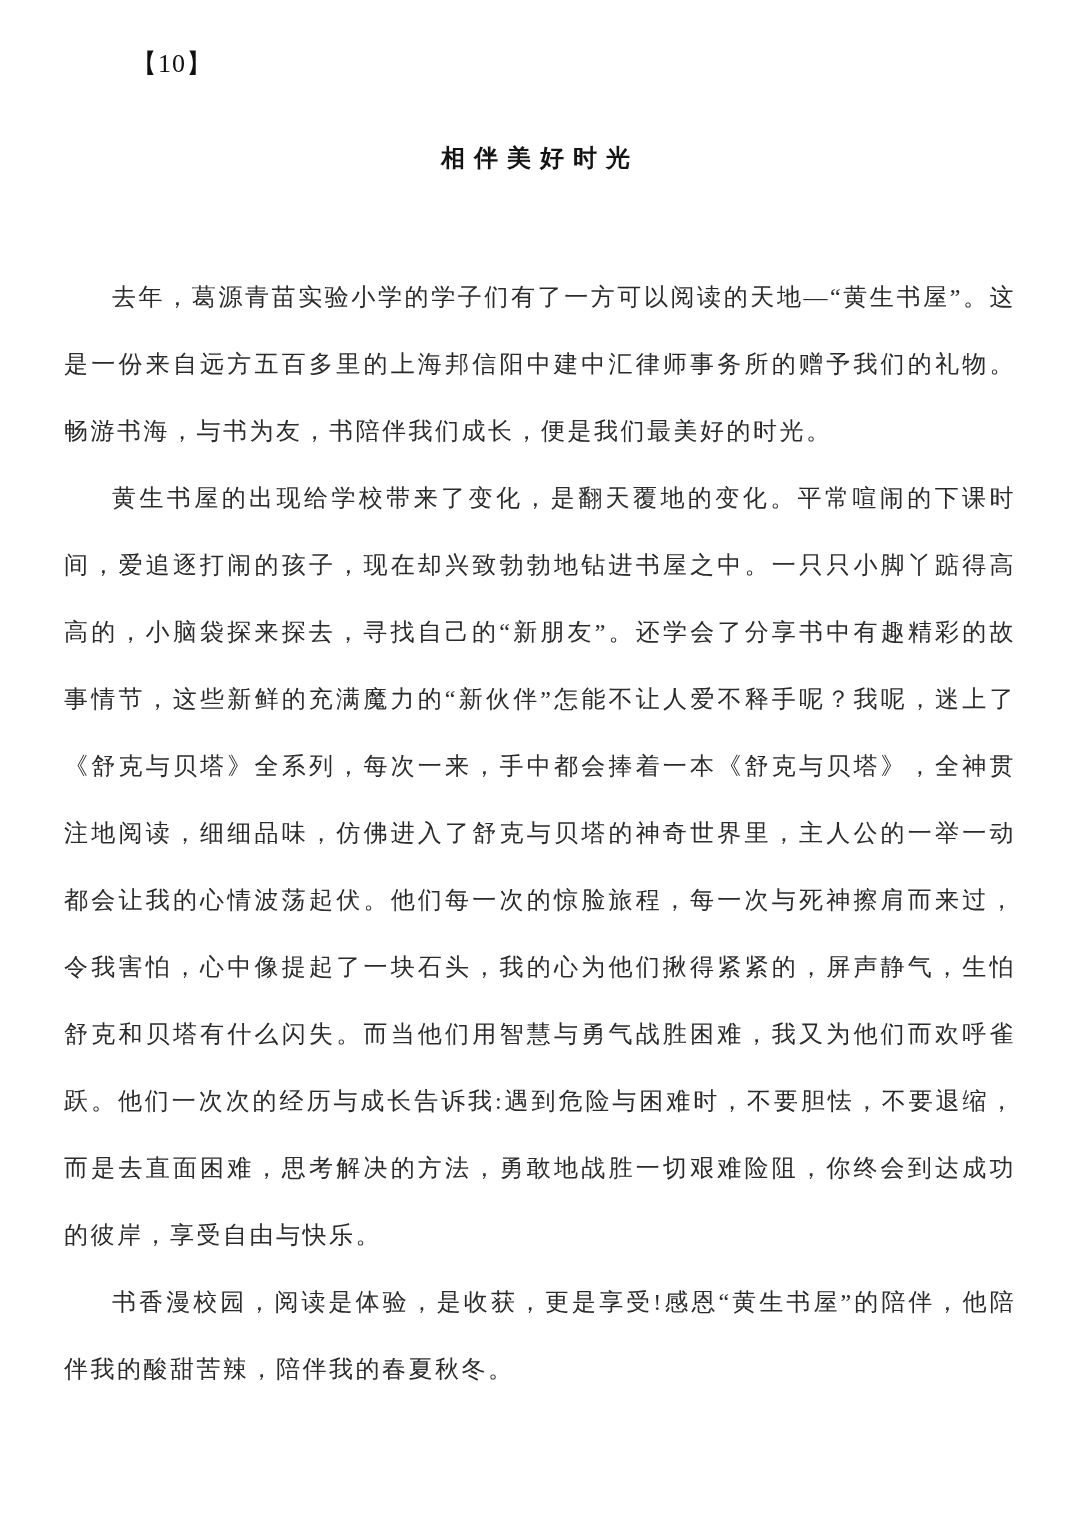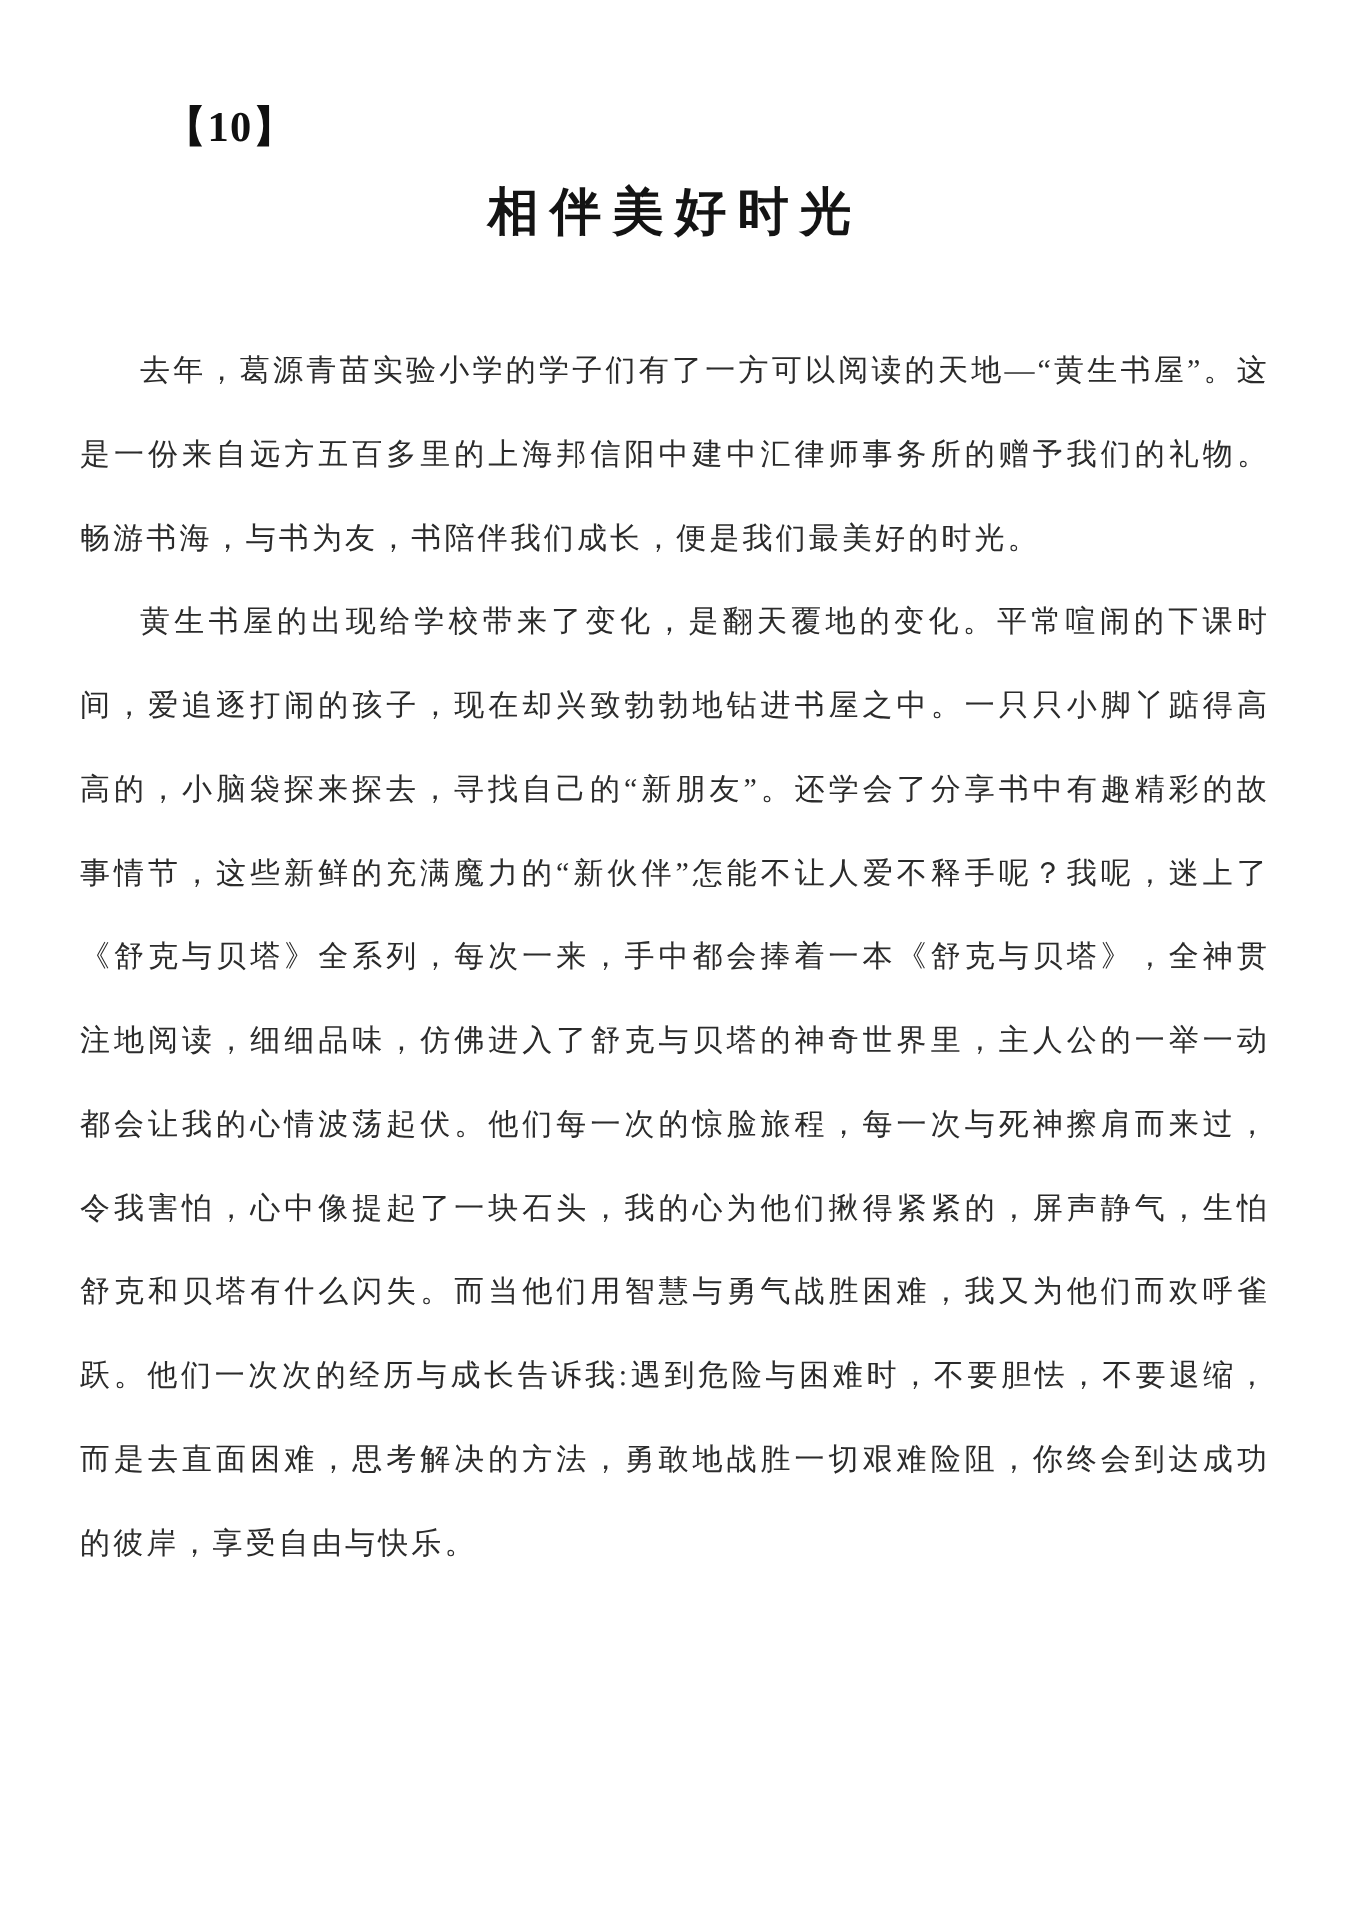--- a/index.html
+++ b/index.html
@@ -12,34 +12,34 @@
     width: 1080px;
     height: 1527px;
     background: #ffffff;
     overflow: hidden;
     font-family: "Liberation Serif", "DejaVu Serif", serif;
     color: #262626;
   }
   .tag {
     position: absolute;
     left: 131px;
-    top: 79px;
-    font-size: 34px;
-    font-weight: 700;
+    top: 46px;
+    font-size: 26px;
+    font-weight: 400;
     color: #101010;
     letter-spacing: 1px;
   }
   .title {
     position: absolute;
     left: 0;
     right: 0;
     top: 142px;
     margin: 0;
     text-align: center;
-    font-size: 41px;
+    font-size: 24px;
     font-weight: 700;
     color: #141414;
     letter-spacing: 9px;
   }
   .content {
     position: absolute;
     left: 64px;
     top: 264px;
     width: 952px;
     font-size: 24px;
@@ -59,15 +59,16 @@
 
 <div class="page">
 
   <div class="tag">【10】</div>
 
   <h1 class="title">相伴美好时光</h1>
 
   <div class="content">
     <p>去年，葛源青苗实验小学的学子们有了一方可以阅读的天地—“黄生书屋”。这是一份来自远方五百多里的上海邦信阳中建中汇律师事务所的赠予我们的礼物。畅游书海，与书为友，书陪伴我们成长，便是我们最美好的时光。</p>
     <p>黄生书屋的出现给学校带来了变化，是翻天覆地的变化。平常喧闹的下课时间，爱追逐打闹的孩子，现在却兴致勃勃地钻进书屋之中。一只只小脚丫踮得高高的，小脑袋探来探去，寻找自己的“新朋友”。还学会了分享书中有趣精彩的故事情节，这些新鲜的充满魔力的“新伙伴”怎能不让人爱不释手呢？我呢，迷上了《舒克与贝塔》全系列，每次一来，手中都会捧着一本《舒克与贝塔》，全神贯注地阅读，细细品味，仿佛进入了舒克与贝塔的神奇世界里，主人公的一举一动都会让我的心情波荡起伏。他们每一次的惊脸旅程，每一次与死神擦肩而来过，令我害怕，心中像提起了一块石头，我的心为他们揪得紧紧的，屏声静气，生怕舒克和贝塔有什么闪失。而当他们用智慧与勇气战胜困难，我又为他们而欢呼雀跃。他们一次次的经历与成长告诉我:遇到危险与困难时，不要胆怯，不要退缩，而是去直面困难，思考解决的方法，勇敢地战胜一切艰难险阻，你终会到达成功的彼岸，享受自由与快乐。</p>
+    <p>书香漫校园，阅读是体验，是收获，更是享受!感恩“黄生书屋”的陪伴，他陪伴我的酸甜苦辣，陪伴我的春夏秋冬。</p>
   </div>
 
 </div>
 
 </body></html>

